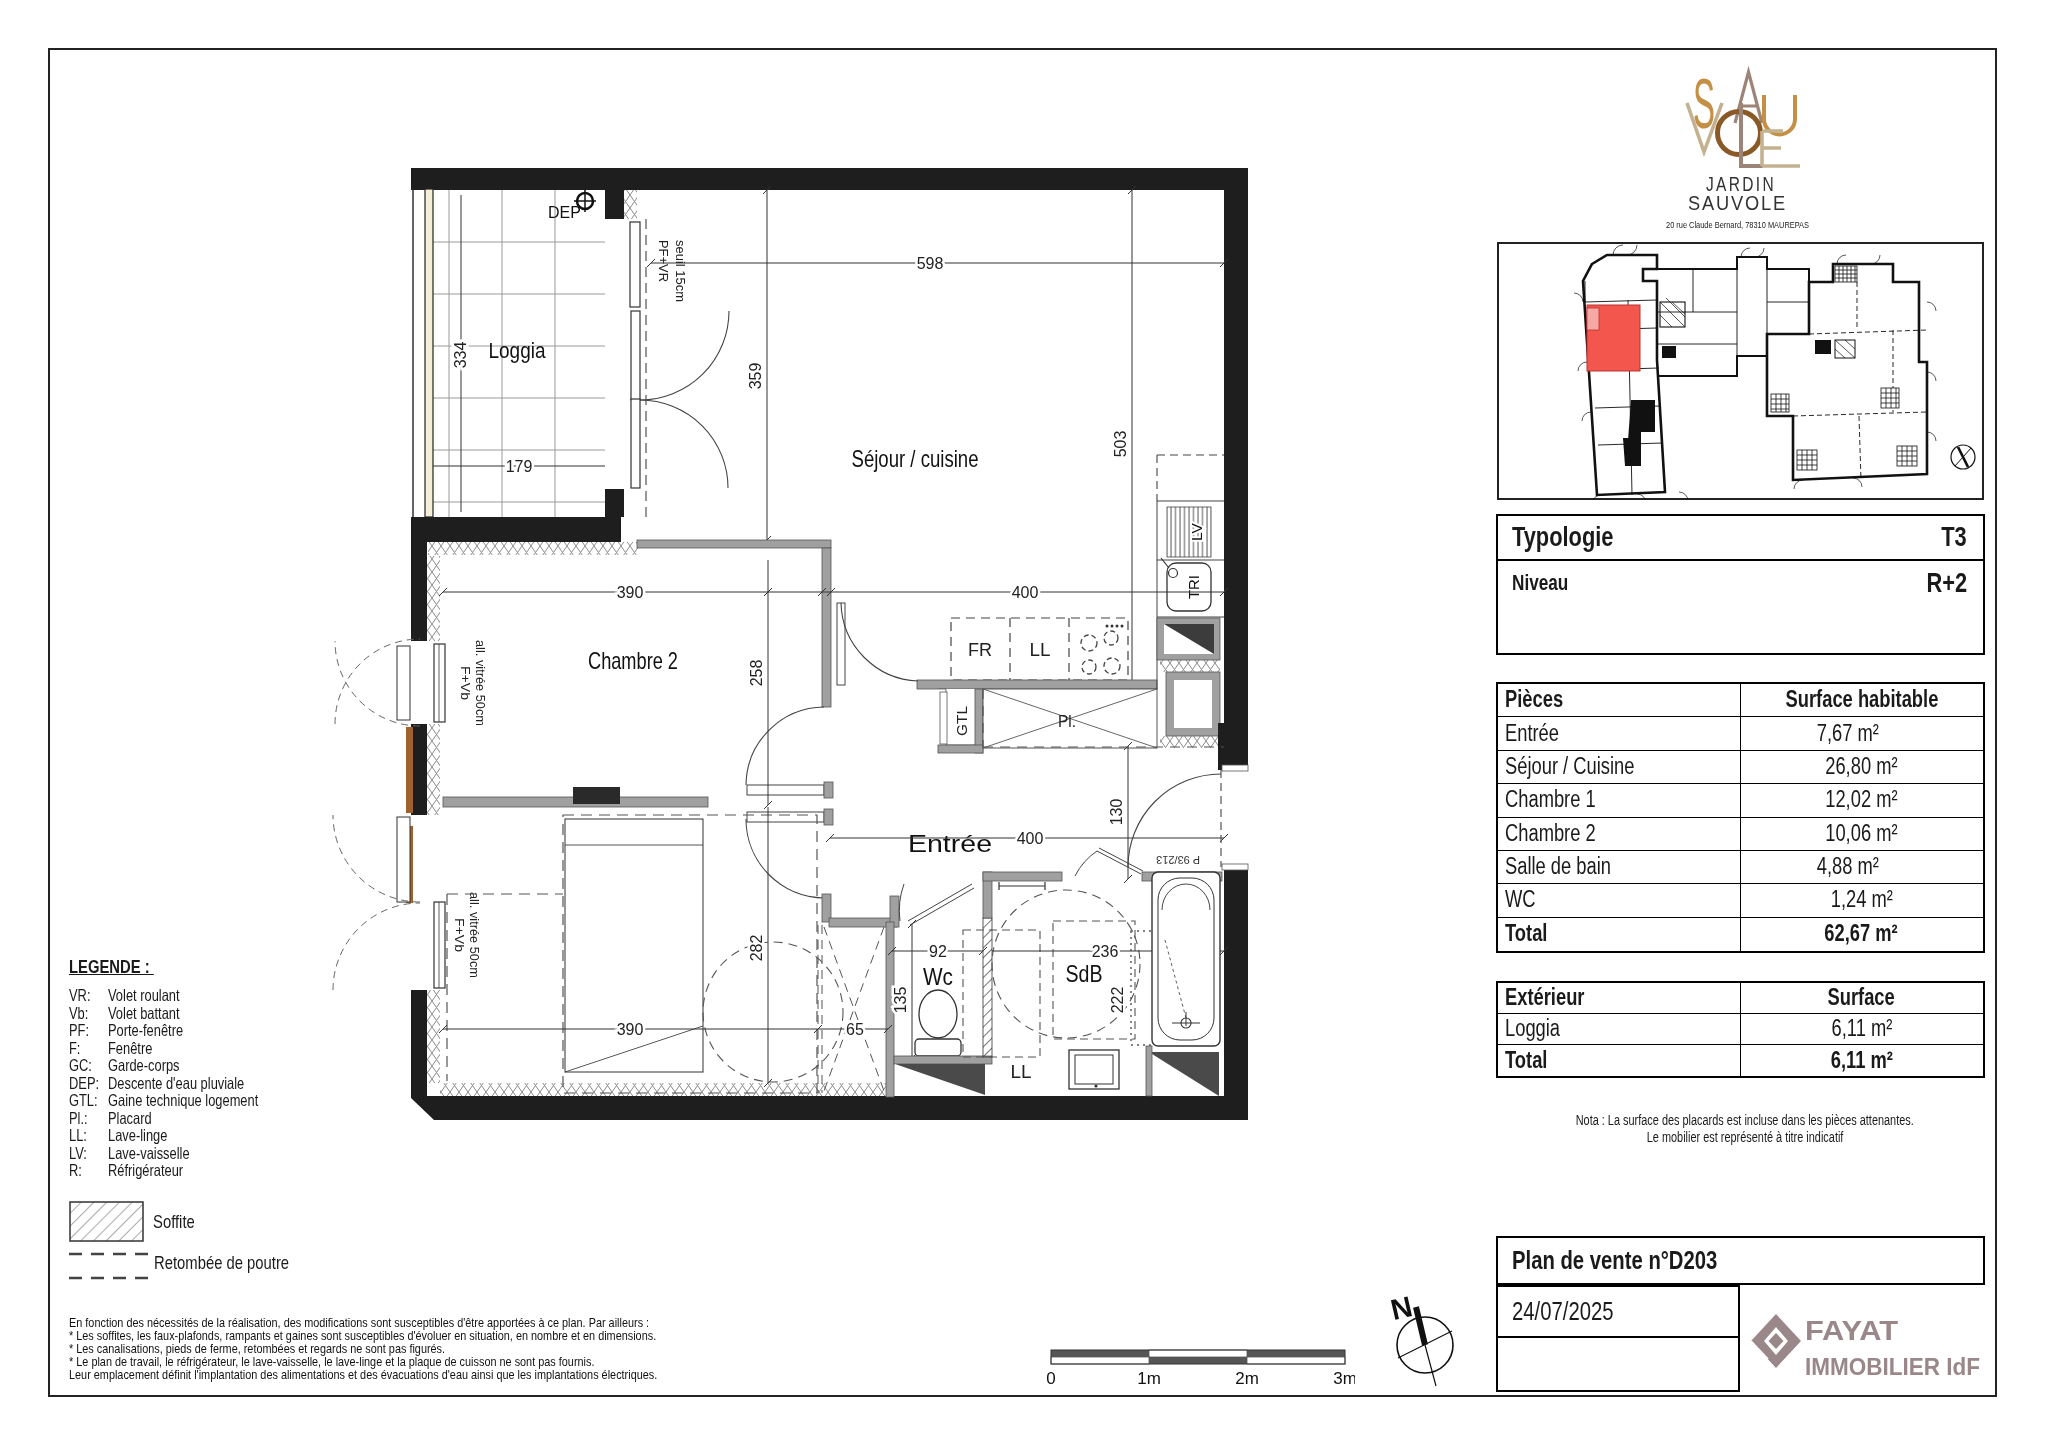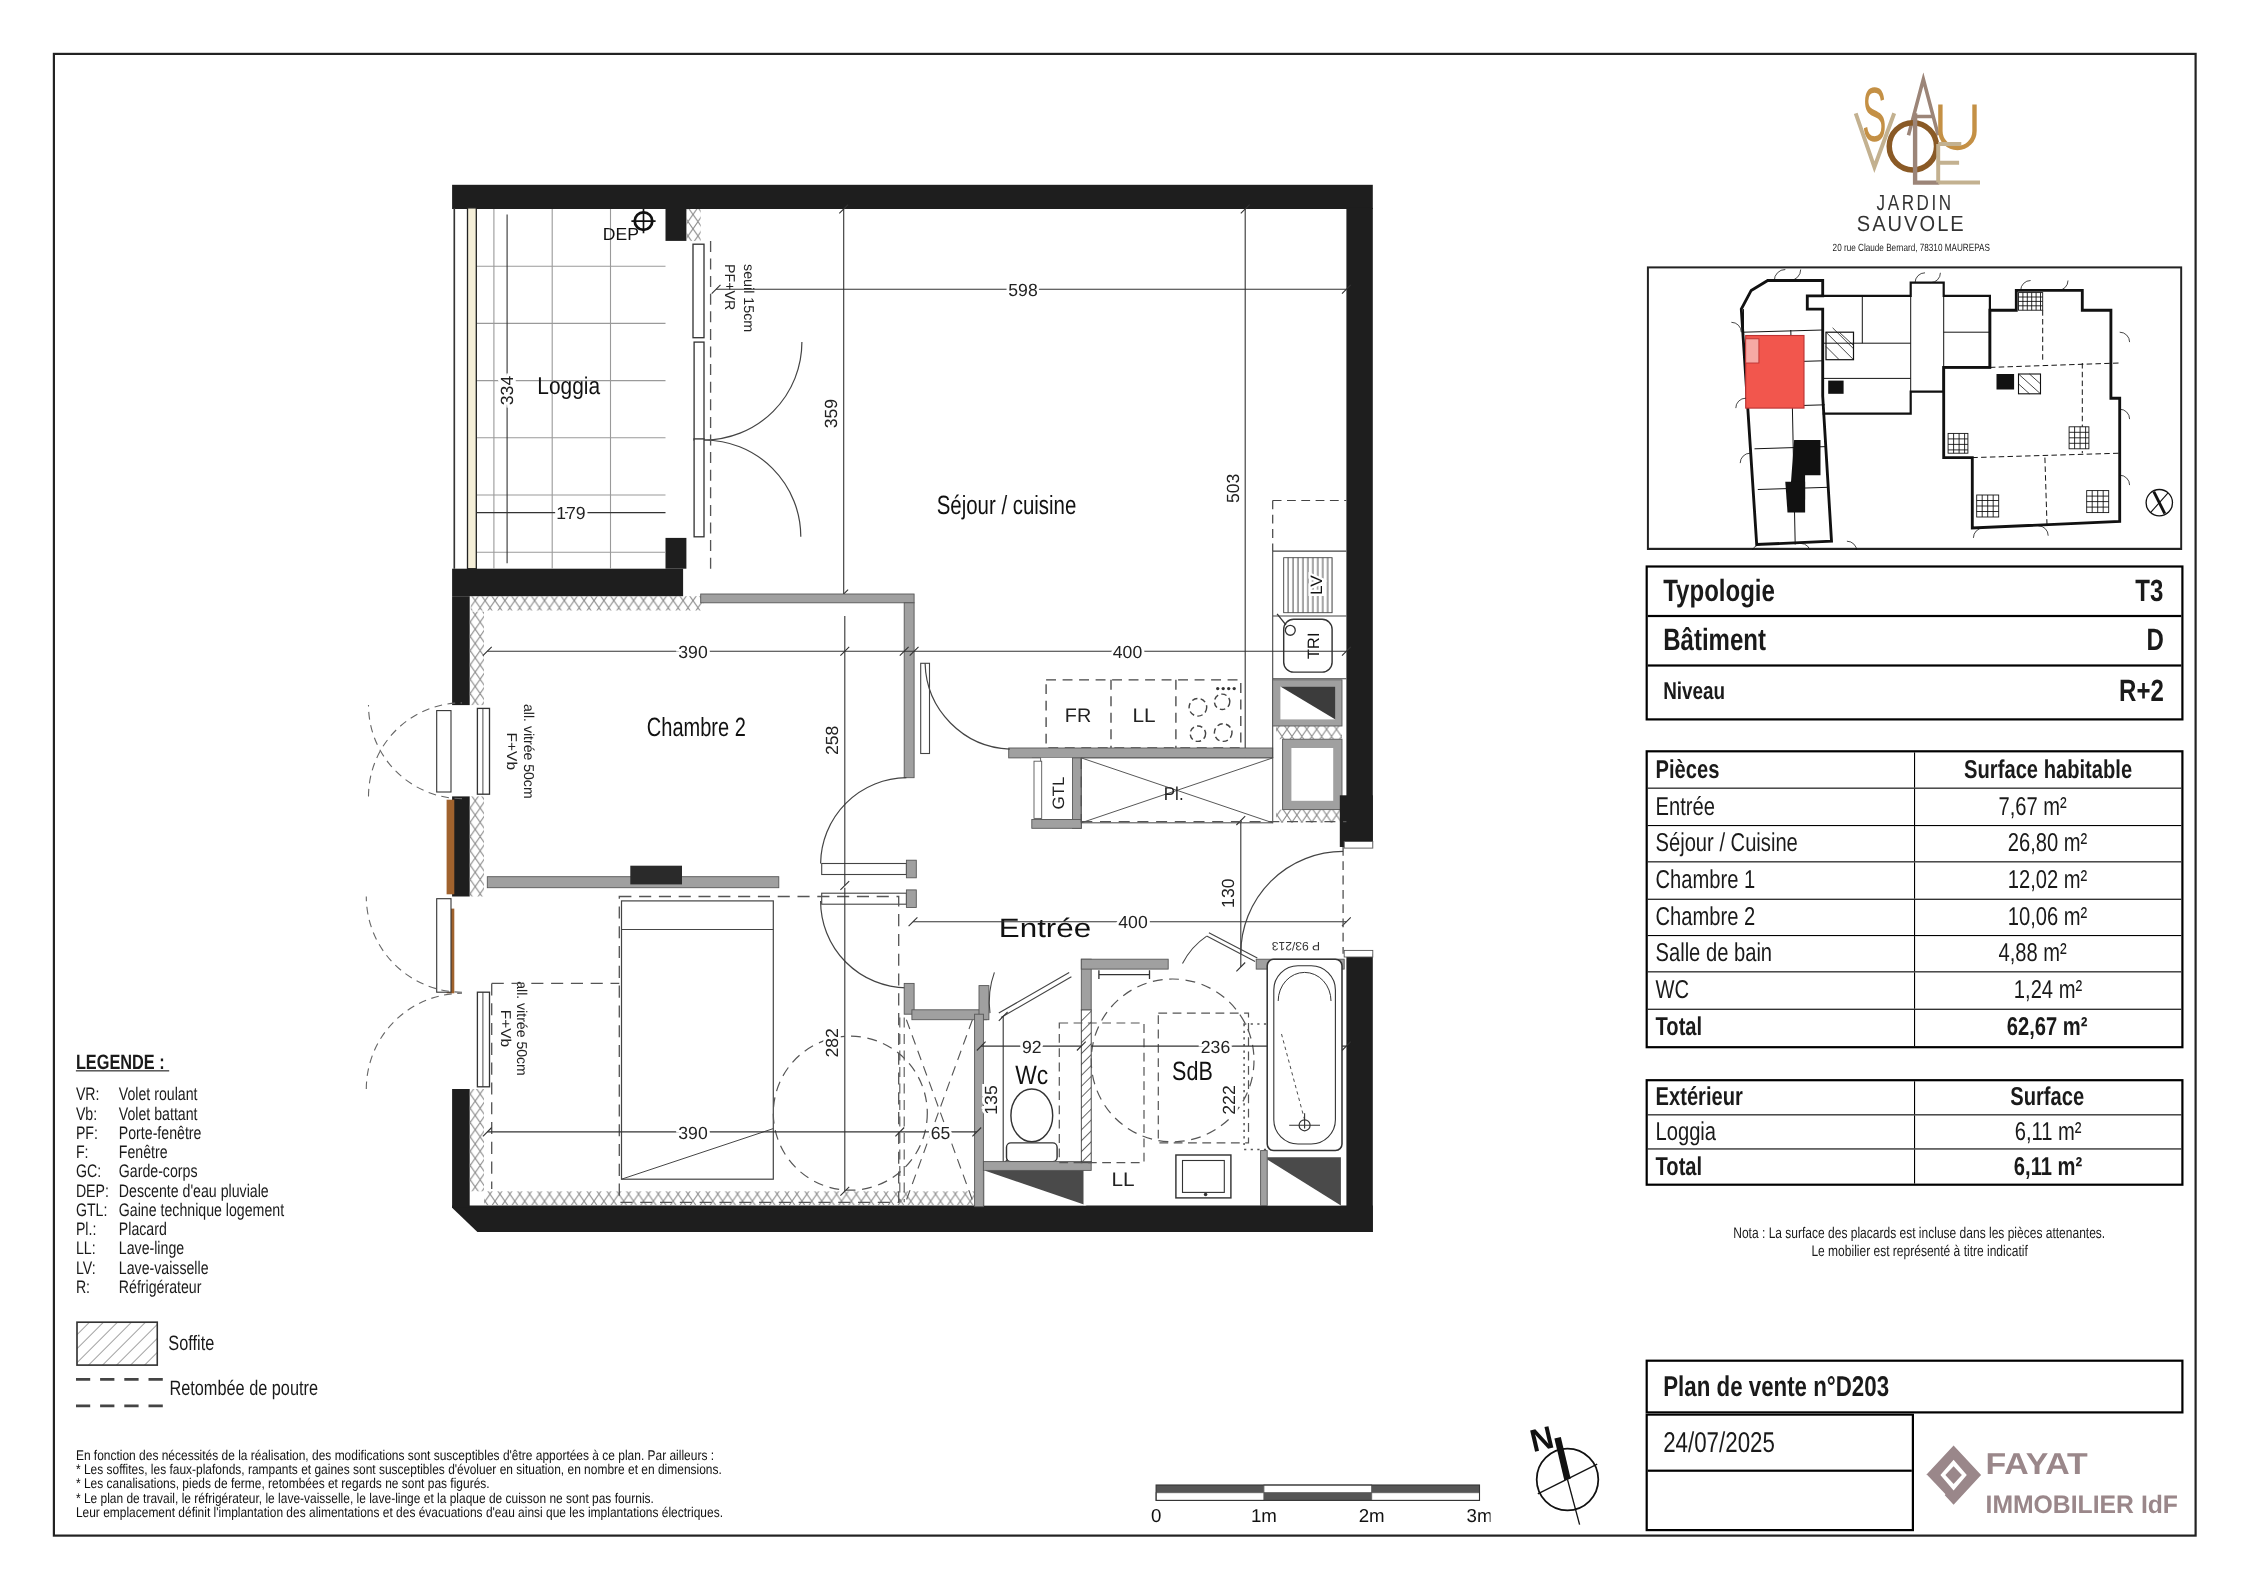--- a/index.html
+++ b/index.html
@@ -42,24 +42,20 @@
 
 <text x="1666" y="228" font-size="9.5" fill="#222" textLength="143" lengthAdjust="spacingAndGlyphs">20 rue Claude Bernard, 78310 MAUREPAS</text>
 </g>
     </svg>
 
 <div class="tbl" style="left:1496px;top:514px;width:489px;height:141px;">
  <div class="row" style="height:45px;border-bottom:2px solid #000;">
         <span class="cellL" style="font-size:28px;font-weight:bold;"><span class="cx">Typologie</span></span>
         <span class="cellR" style="font-size:28px;font-weight:bold;"><span class="cxr">T3</span></span>
       </div>
- <div class="row" style="height:45px;border-bottom:2px solid #000;">
-        <span class="cellL" style="font-size:28px;font-weight:bold;"><span class="cx">Bâtiment</span></span>
-        <span class="cellR" style="font-size:28px;font-weight:bold;"><span class="cxr">D</span></span>
-      </div>
  <div class="row" style="height:45px;">
         <span class="cellL" style="font-size:22px;font-weight:bold;"><span class="cx">Niveau</span></span>
         <span class="cellR" style="font-size:28px;font-weight:bold;"><span class="cxr">R+2</span></span>
       </div>
 </div>
 
 <div class="tbl" style="left:1496px;top:682px;width:489px;height:271px;font-size:23.5px;">
  <div class="row" style="height:33.38px;border-bottom:1.5px solid #000;">
         <span class="cellL" style="left:7px;font-weight:bold;"><span class="cx">Pièces</span></span>
         <span class="cellC" style="left:242px;width:243px;font-weight:bold;"><span class="cxc">Surface habitable</span></span>

